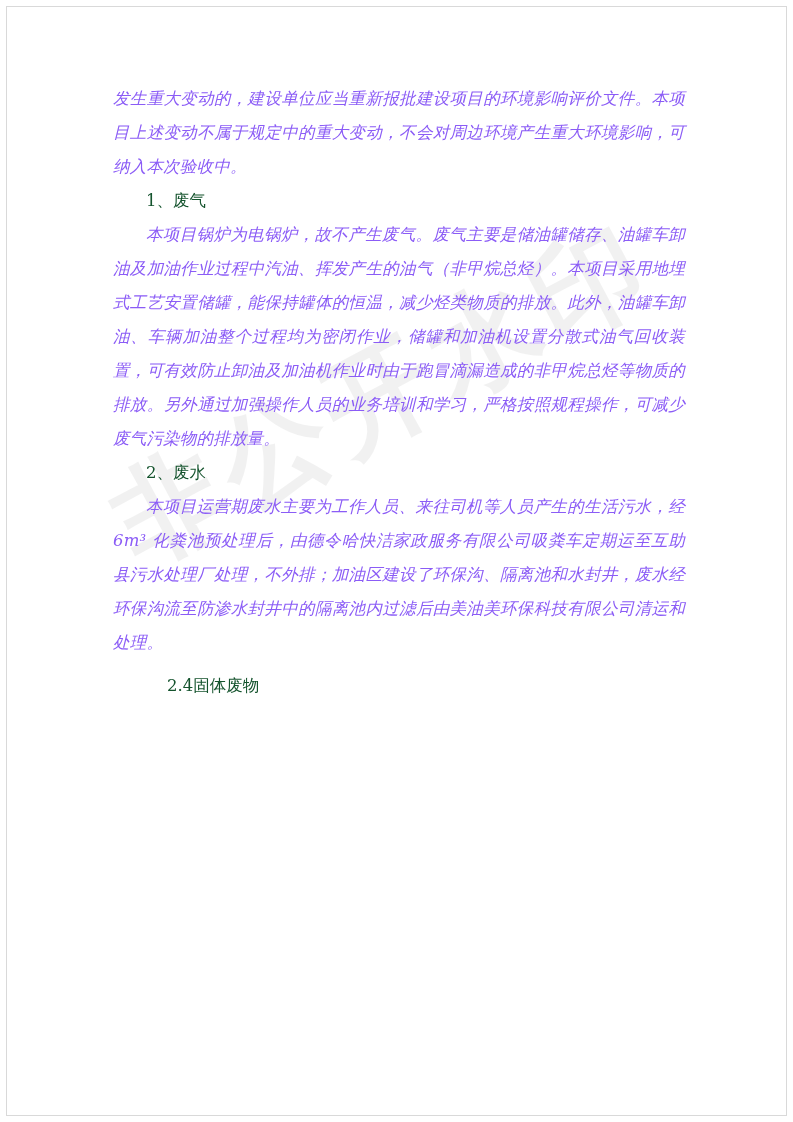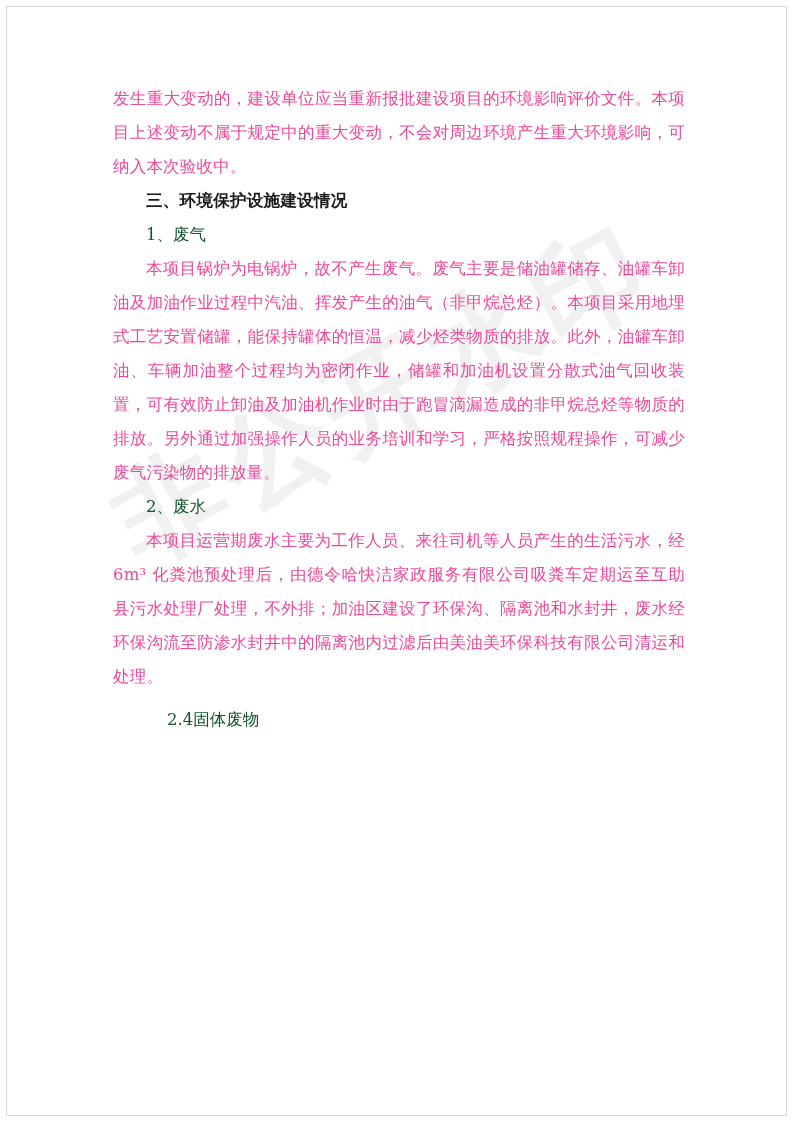--- a/index.html
+++ b/index.html
@@ -31,25 +31,26 @@
   .content {
     position: absolute;
     left: 113px;
     top: 82px;
     width: 572px;
   }
   .para {
     font-family: "DejaVu Serif", "Liberation Serif", serif;
     font-size: 16.5px;
     line-height: 34px;
-    color: #ec4899;
+    color: #8b5cf6;
     text-align: justify;
     text-justify: inter-ideograph;
     margin: 0;
     letter-spacing: 0.2px;
+    font-style: italic;
   }
   .indent2 {
     text-indent: 33px;
   }
   .heading {
     font-family: "DejaVu Serif", "Liberation Serif", serif;
     font-size: 16.5px;
     line-height: 34px;
     font-weight: bold;
     color: #1a1a1a;
@@ -96,21 +97,20 @@
 
 <div class="page">
   <div class="page-border"></div>
 
   <div class="watermark">非公开水印</div>
 
   <div class="content">
 
     <p class="para">发生重大变动的，建设单位应当重新报批建设项目的环境影响评价文件。本项目上述变动不属于规定中的重大变动，不会对周边环境产生重大环境影响，可纳入本次验收中。</p>
 
-    <p class="heading">三、环境保护设施建设情况</p>
 
     <p class="subheading">1、废气</p>
 
     <p class="para indent2">本项目锅炉为电锅炉，故不产生废气。废气主要是储油罐储存、油罐车卸油及加油作业过程中汽油、挥发产生的油气（非甲烷总烃）。本项目采用地埋式工艺安置储罐，能保持罐体的恒温，减少烃类物质的排放。此外，油罐车卸油、车辆加油整个过程均为密闭作业，储罐和加油机设置分散式油气回收装置，可有效防止卸油及加油机作业时由于跑冒滴漏造成的非甲烷总烃等物质的排放。另外通过加强操作人员的业务培训和学习，严格按照规程操作，可减少废气污染物的排放量。</p>
 
     <p class="subheading">2、废水</p>
 
     <p class="para indent2">本项目运营期废水主要为工作人员、来往司机等人员产生的生活污水，经 6m³ 化粪池预处理后，由德令哈快洁家政服务有限公司吸粪车定期运至互助县污水处理厂处理，不外排；加油区建设了环保沟、隔离池和水封井，废水经环保沟流至防渗水封井中的隔离池内过滤后由美油美环保科技有限公司清运和处理。</p>
 
 

